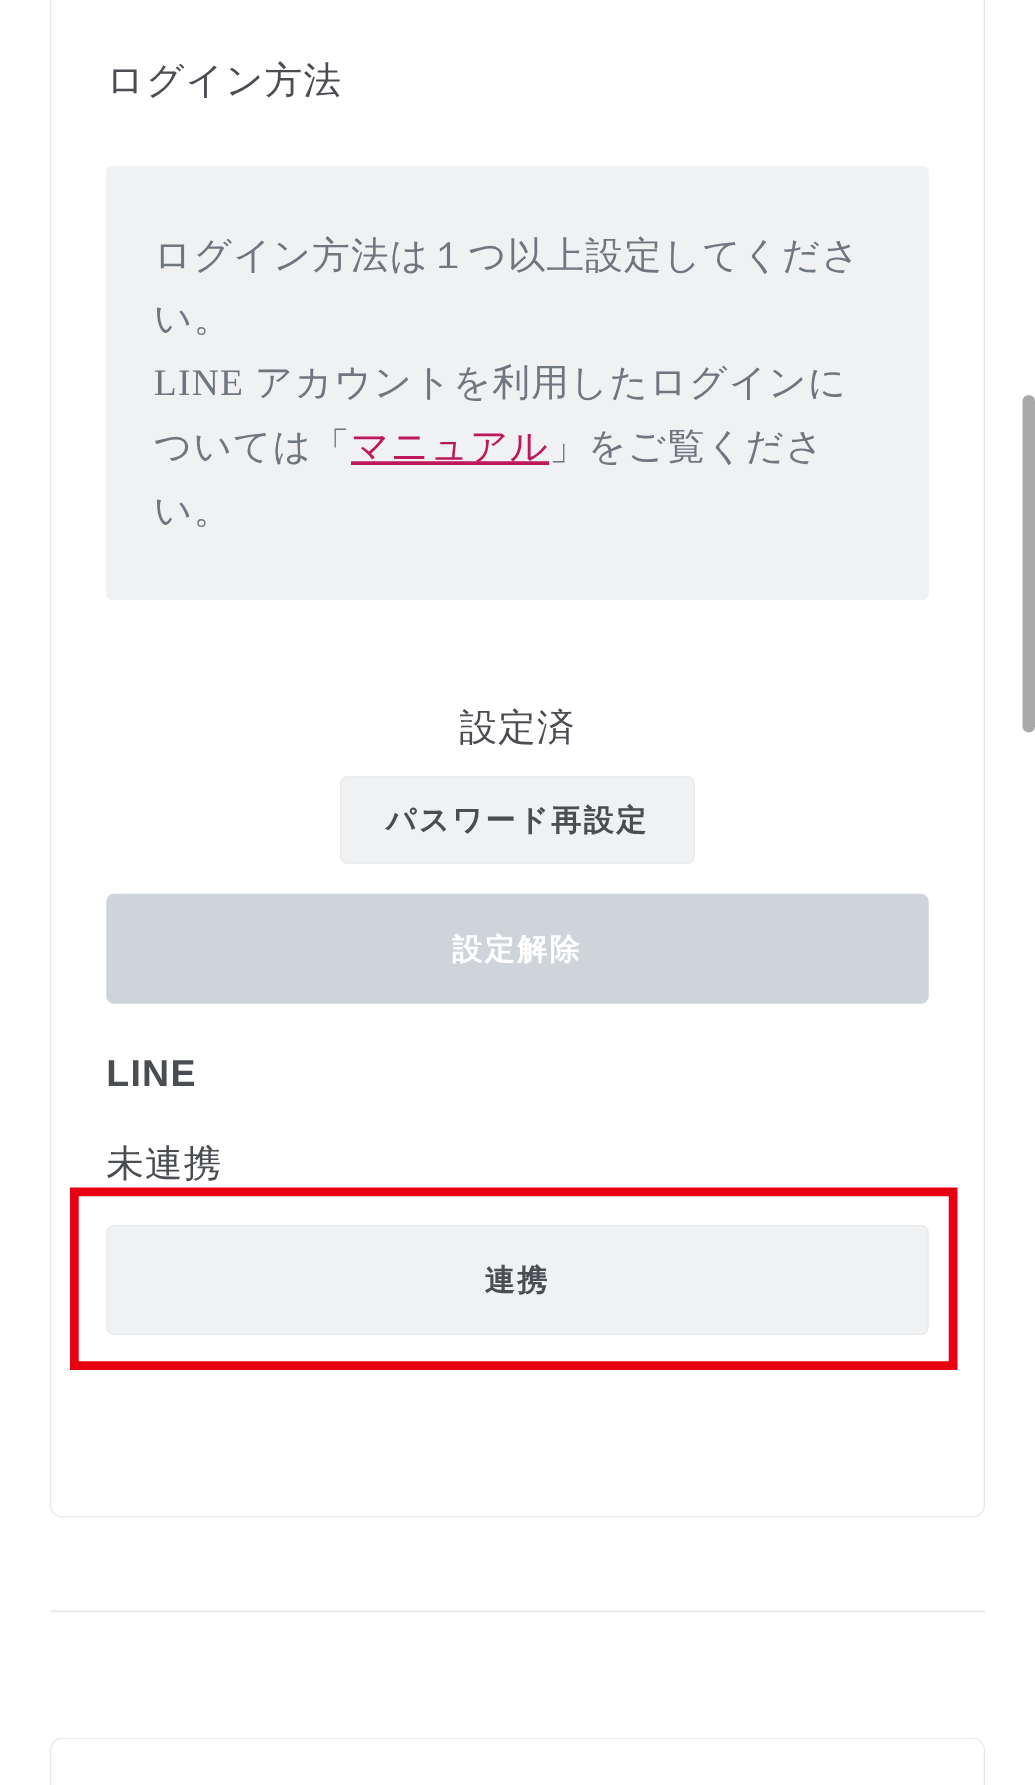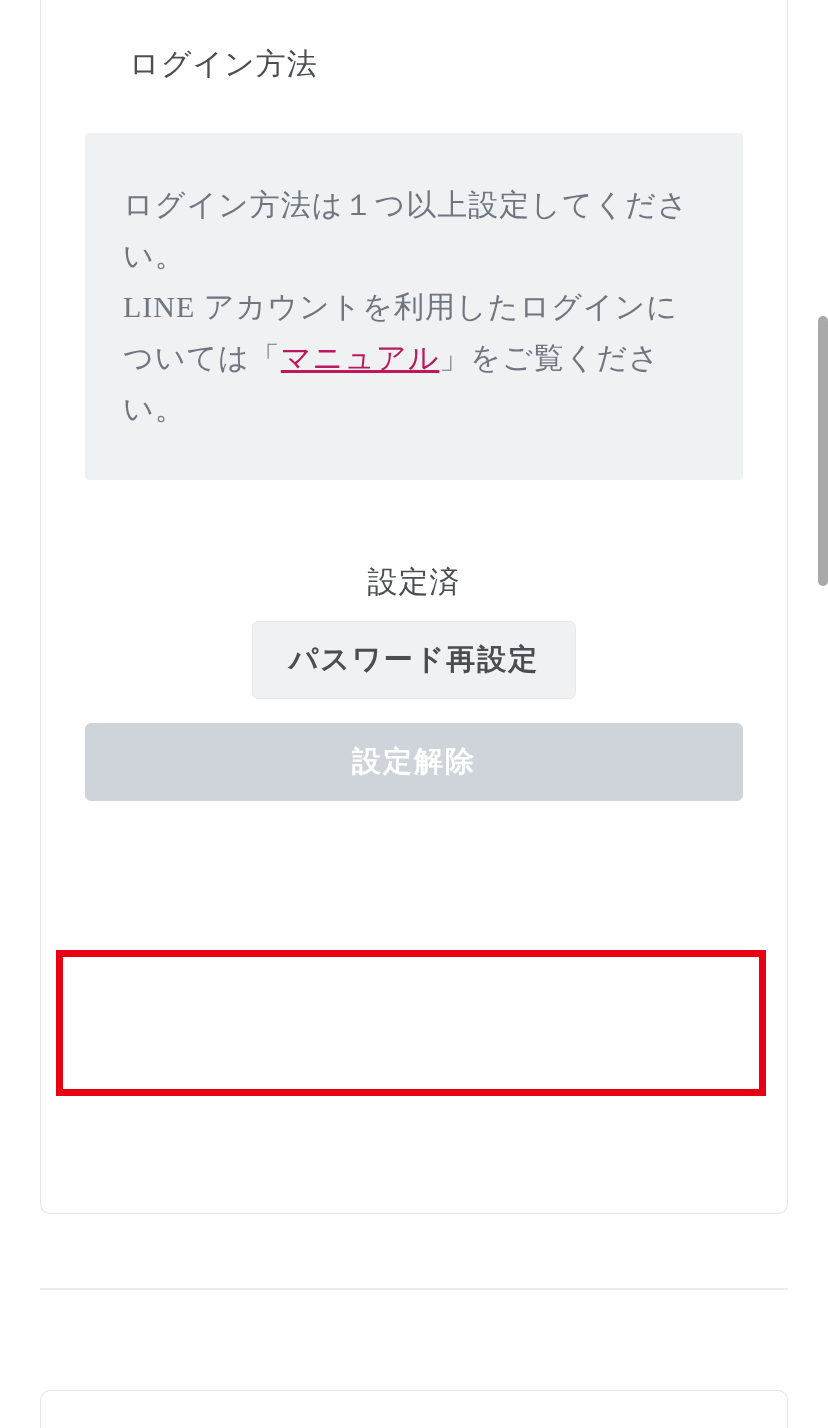--- a/index.html
+++ b/index.html
@@ -23,21 +23,20 @@
       border-radius: 0 0 10px 10px;
       background: #ffffff;
       padding: 44px 44px 60px 44px;
     }
     .section-title {
       font-size: 30px;
       font-weight: 400;
       color: #4a4d52;
       margin-bottom: 48px;
       letter-spacing: 1px;
-      margin-left: 44px;
     }
     .info-box {
       background: #eff1f3;
       border-radius: 4px;
       padding: 46px 38px 46px 38px;
       font-size: 30px;
       line-height: 1.7;
       color: #6f7680;
       margin-bottom: 82px;
       letter-spacing: 1px;
@@ -63,33 +62,33 @@
     }
     .status-text {
       font-size: 30px;
       color: #4a4d52;
       letter-spacing: 1px;
     }
     .btn {
       display: inline-flex;
       align-items: center;
       justify-content: center;
-      font-size: 29px;
+      font-size: 24px;
       font-weight: 700;
       color: #4a4d52;
       background: #eff1f3;
       border: 1px solid #e7e9eb;
       border-radius: 6px;
       padding: 18px 36px;
       letter-spacing: 2px;
       cursor: pointer;
     }
     .btn-block {
       width: 100%;
-      height: 78px;
+      height: 88px;
     }
     .btn-disabled {
       background: #cfd4da;
       color: #ffffff;
       border: 1px solid #cfd4da;
       cursor: default;
     }
     .btn-link-wrap {
       position: relative;
       margin-top: 28px;
@@ -153,20 +152,27 @@
   </div>
 
 
   <div class="row-inline">
     <span class="status-text">設定済</span>
     <button class="btn">パスワード再設定</button>
   </div>
 
   <button class="btn btn-block btn-disabled">設定解除</button>
 
+  <div class="line-section">
+    <div class="line-title">LINE</div>
+    <div class="status-text" style="margin-bottom:0;">未連携</div>
+    <div class="btn-link-wrap">
+      <button class="btn btn-block">連携</button>
+    </div>
+  </div>
 
 </div>
 
 <div class="highlight-box"></div>
 
 <div class="divider"></div>
 
 <div class="card2"></div>
 
 <div class="scrollbar"></div>

